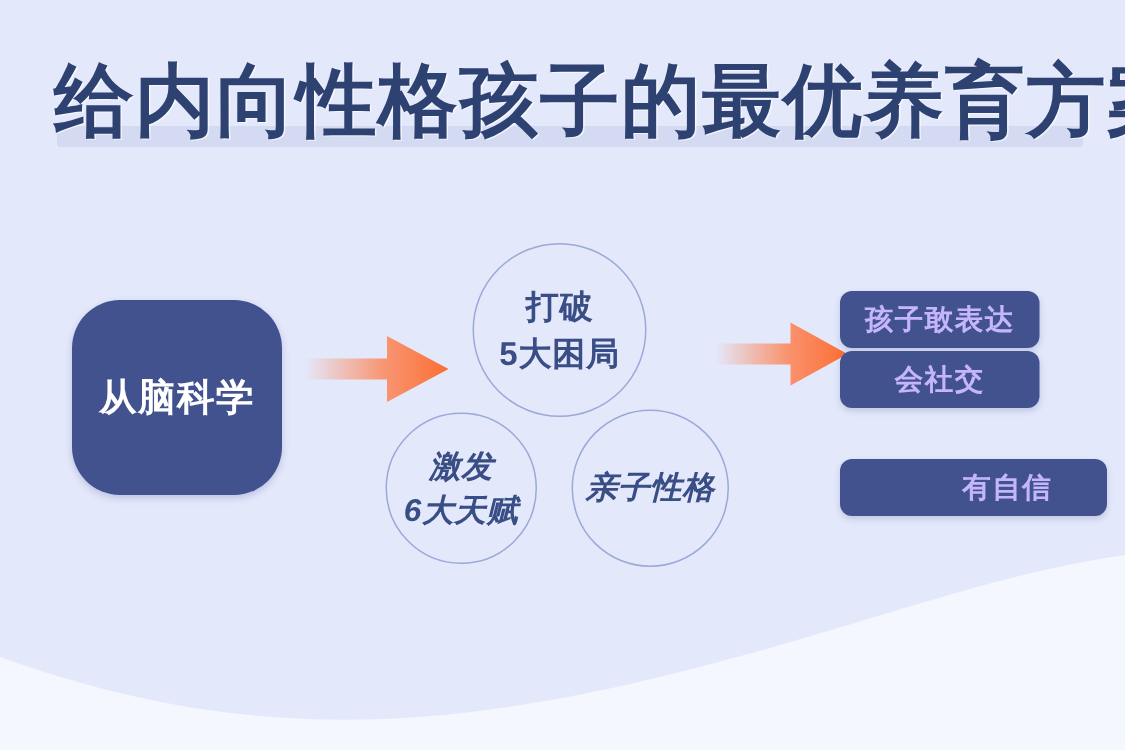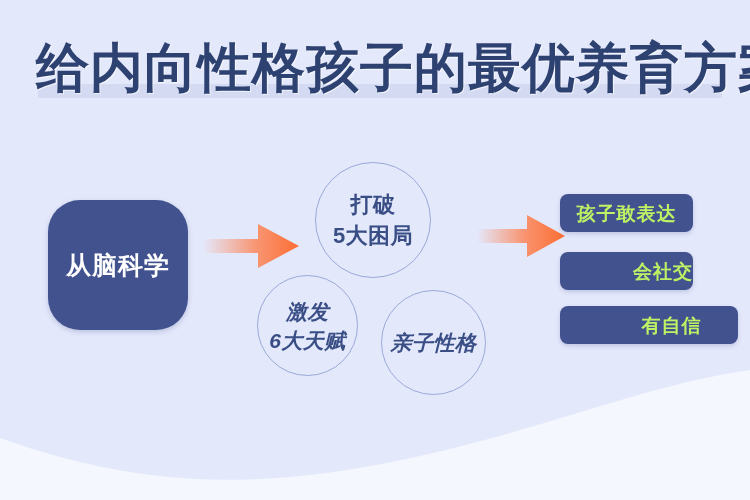--- a/index.html
+++ b/index.html
@@ -108,46 +108,46 @@
     color: #3A4E86;
     font-size: 22px;
     font-weight: bold;
     line-height: 31px;
     letter-spacing: 0.5px;
     text-align: center;
     white-space: nowrap;
   }
   .circle-top     { left: 315px; top: 162px; width: 116px; height: 116px; }
   .circle-bottom-left  { left: 257px; top: 275px; width: 101px; height: 101px; }
-  .circle-bottom-right { left: 381px; top: 290px; width: 105px; height: 105px; }
+  .circle-bottom-right { left: 381px; top: 273px; width: 105px; height: 105px; }
   .circle-bottom-left .line,
   .circle-bottom-right .line { font-size: 21px; line-height: 29px; font-style: italic; }
 
   
   .pill {
     position: absolute;
     left: 560px;
     width: 133px;
     height: 38px;
     background: #41528F;
     border-radius: 8px;
     display: flex;
     align-items: center;
     justify-content: center;
     box-shadow: 0 2px 4px rgba(62,82,145,0.22);
   }
   .pill span {
-    color: #bef264;
+    color: #c4b5fd;
     font-size: 19px;
     font-weight: bold;
     letter-spacing: 1px;
     line-height: 19px;
   }
   .pill-1 { top: 194px; }
-  .pill-2 { top: 252px; justify-content: flex-end; }
+  .pill-2 { top: 234px; }
   .pill-3 { top: 306px; padding-left: 45px; }
 </style>
 </head>
 <body>
 
 <div id="poster">
 
   <svg class="wave-layer" viewBox="0 0 750 140" preserveAspectRatio="none">
     <rect x="0" y="0" width="750" height="140" fill="#E4E8FB"></rect>
     <path d="M0,78 C140,128 260,132 420,96 C560,64 650,24 750,10 L750,140 L0,140 Z" fill="#F4F7FE"></path>

